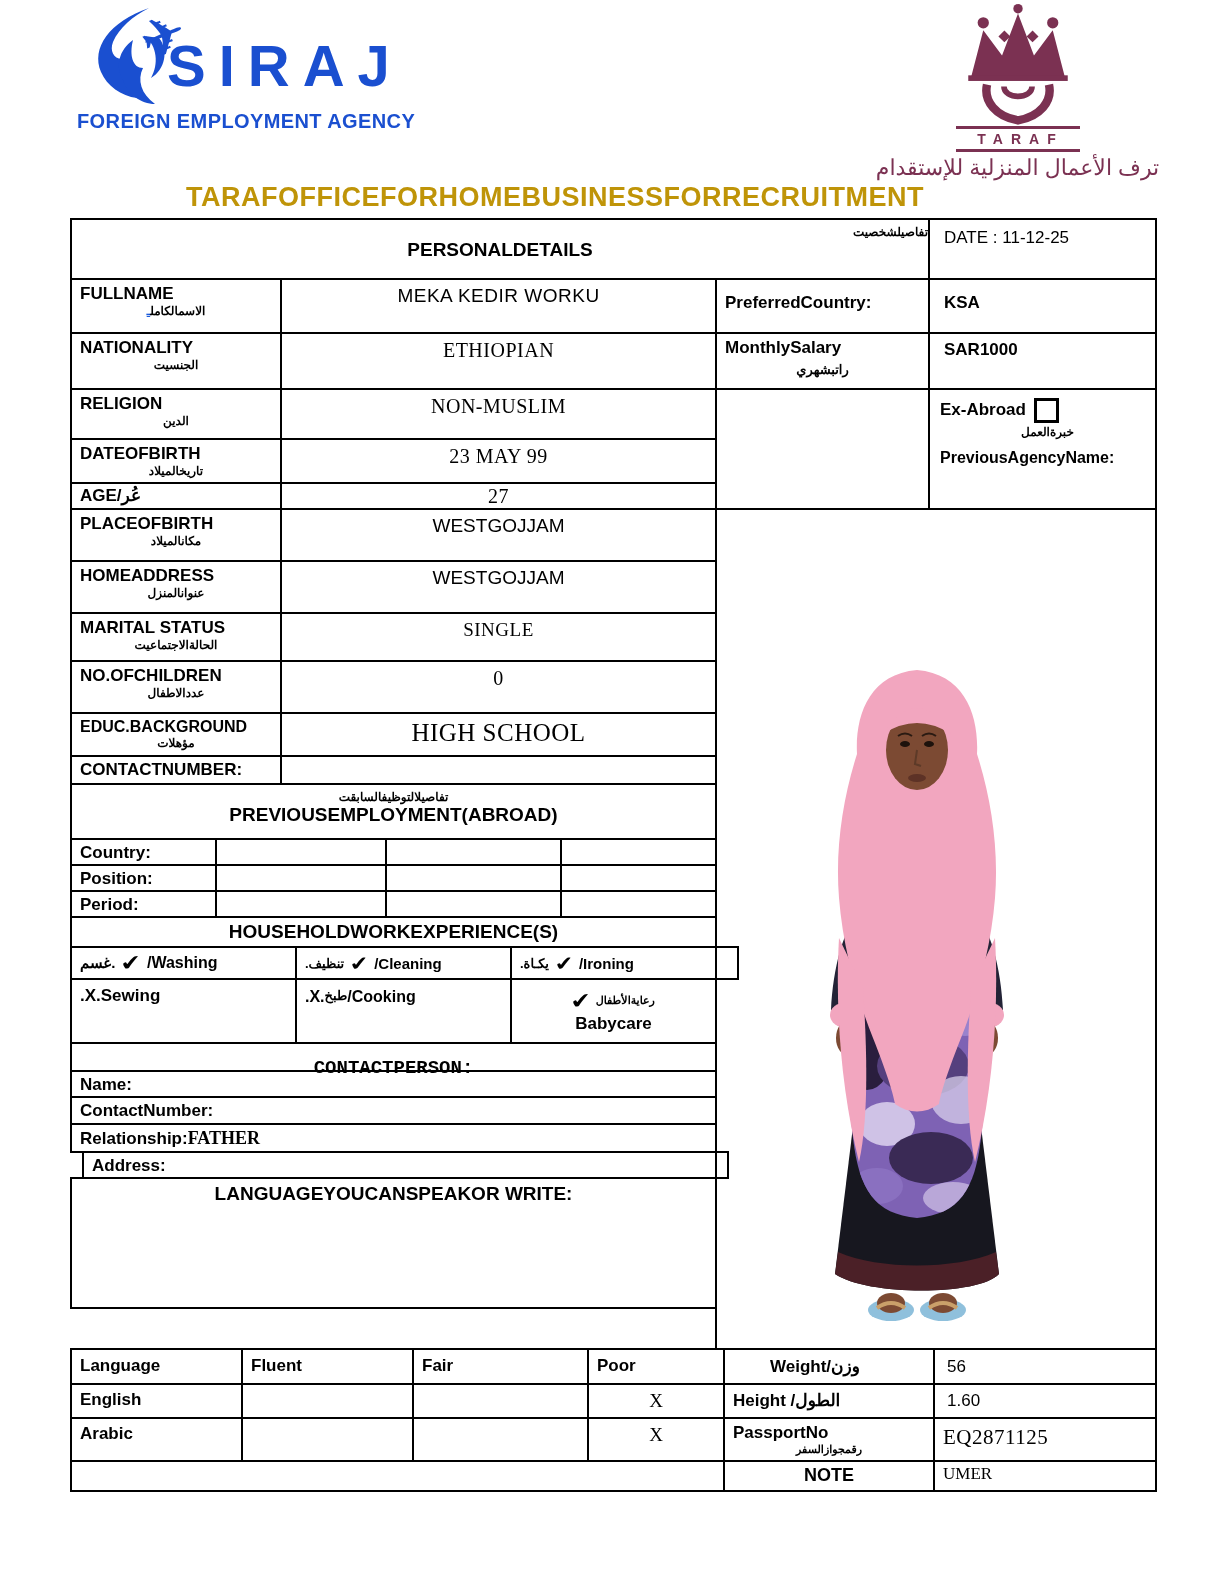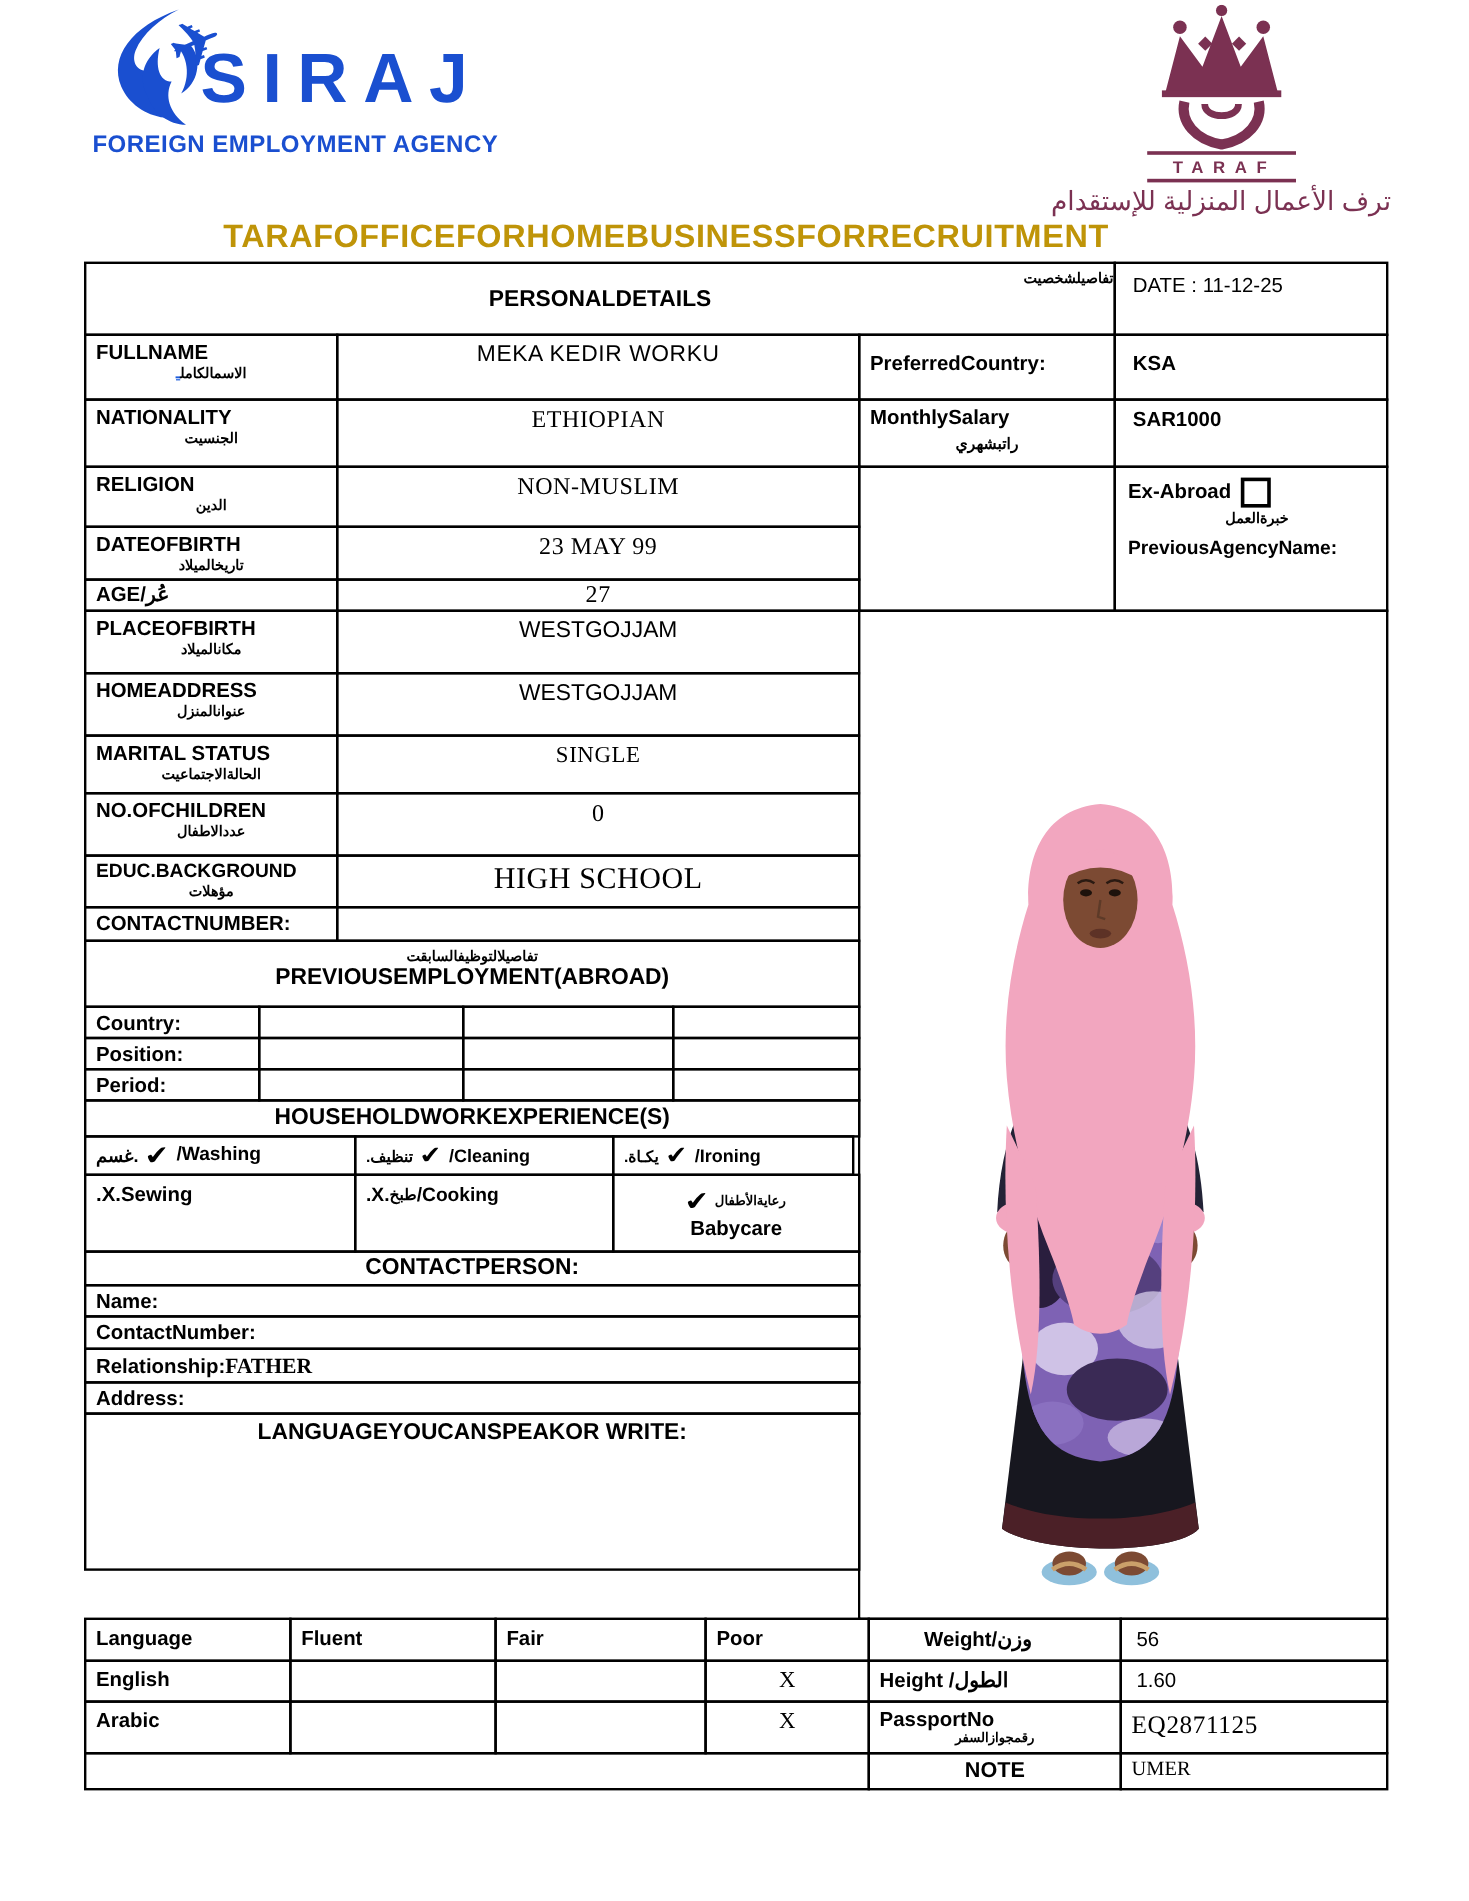--- a/index.html
+++ b/index.html
@@ -267,21 +267,21 @@
         <span>/Washing</span>
       </div>
   </div>
   <div class="cell" style="left:295px;top:946px;width:217px;height:34px;">
     <div class="skill" style="font-size:15px;">
         <span class="a">تنظيف.</span>
         <span class="check" style="font-size:19px;">✔</span>
         <span>/Cleaning</span>
       </div>
   </div>
-  <div class="cell" style="left:510px;top:946px;width:202px;height:34px;text-align:center;">
+  <div class="cell" style="left:510px;top:946px;width:229px;height:34px;text-align:center;">
     <div class="skill" style="font-size:15px;">
         <span class="a">يكـاة.</span>
         <span class="check" style="font-size:19px;">✔</span>
         <span>/Ironing</span>
       </div>
   </div>
   <div class="cell" style="left:70px;top:978px;width:227px;height:66px;">
     <div class="row-lbl" style="padding-top:6px;">.X.Sewing</div>
   </div>
   <div class="cell" style="left:295px;top:978px;width:217px;height:66px;">
@@ -295,32 +295,32 @@
     <div class="baby">
       <div style="display:flex;align-items:center;gap:6px;">
           <span class="check">✔</span>
           <span class="a" style="font-size:11px;font-weight:700;">رعايةالأطفال</span>
         </div>
       <div style="font-weight:700;font-size:17px;">Babycare</div>
     </div>
   </div>
 
   <div class="cell" style="left:70px;top:1042px;width:647px;height:30px;">
-    <div class="sec" style="padding-top:2px;">CONTACTPERSON:</div>
+    <div class="sec" style="padding-top:13px;font-family:Liberation Mono, monospace;">CONTACTPERSON:</div>
   </div>
   <div class="cell" style="left:70px;top:1070px;width:647px;height:28px;">
     <div class="row-lbl">Name:</div>
   </div>
   <div class="cell" style="left:70px;top:1096px;width:647px;height:29px;">
     <div class="row-lbl">ContactNumber:</div>
   </div>
   <div class="cell" style="left:70px;top:1123px;width:647px;height:30px;">
     <div class="row-lbl"><span>Relationship:</span><span style="font-family:'Liberation Serif',serif;font-weight:700;font-size:18px;">FATHER</span></div>
   </div>
-  <div class="cell" style="left:70px;top:1151px;width:647px;height:28px;">
+  <div class="cell" style="left:82px;top:1151px;width:647px;height:28px;">
     <div class="row-lbl">Address:</div>
   </div>
 
   <div class="cell" style="left:70px;top:1177px;width:647px;height:132px;">
     <div class="sec" style="padding-top:4px;">LANGUAGEYOUCANSPEAKOR  WRITE:</div>
   </div>
 
   <div class="cell" style="left:70px;top:1348px;width:173px;height:37px;">
     <div class="row-lbl" style="padding-top:6px;">Language</div>
   </div>

